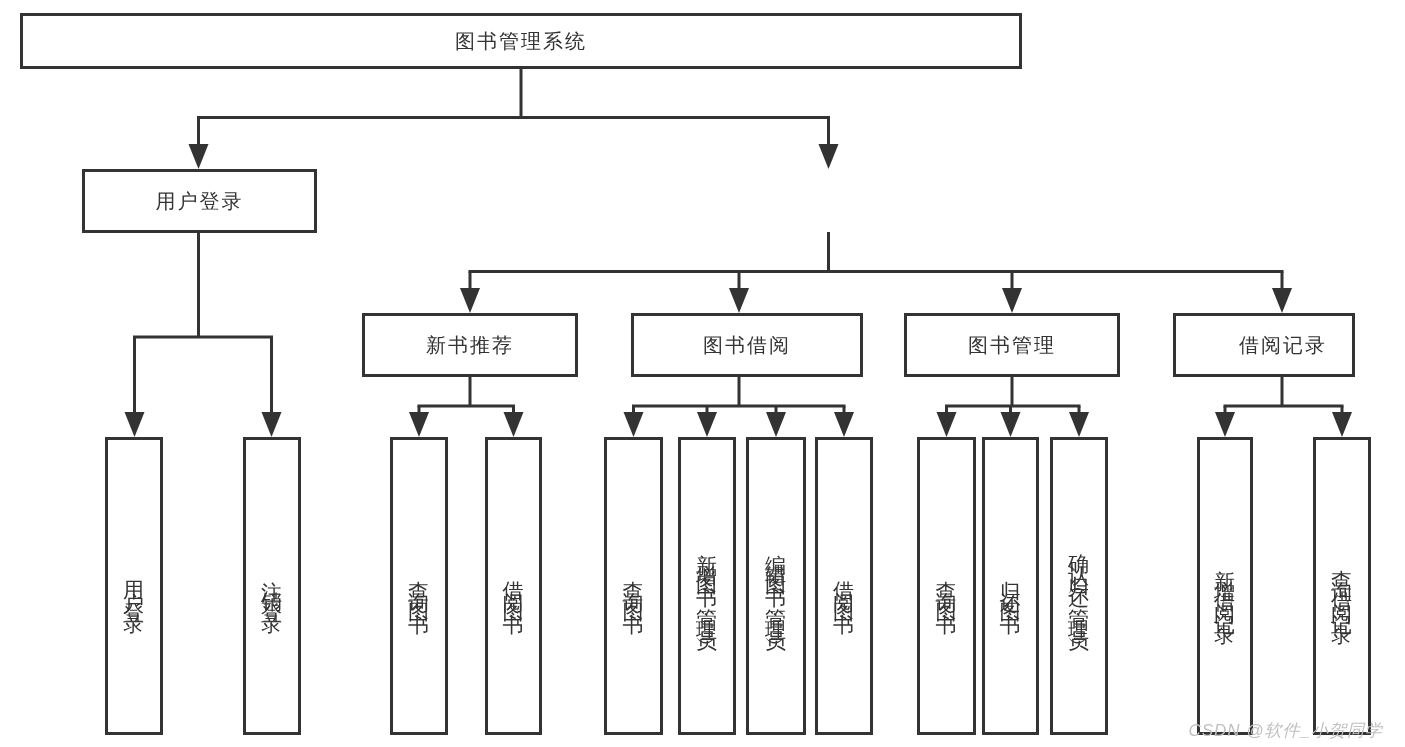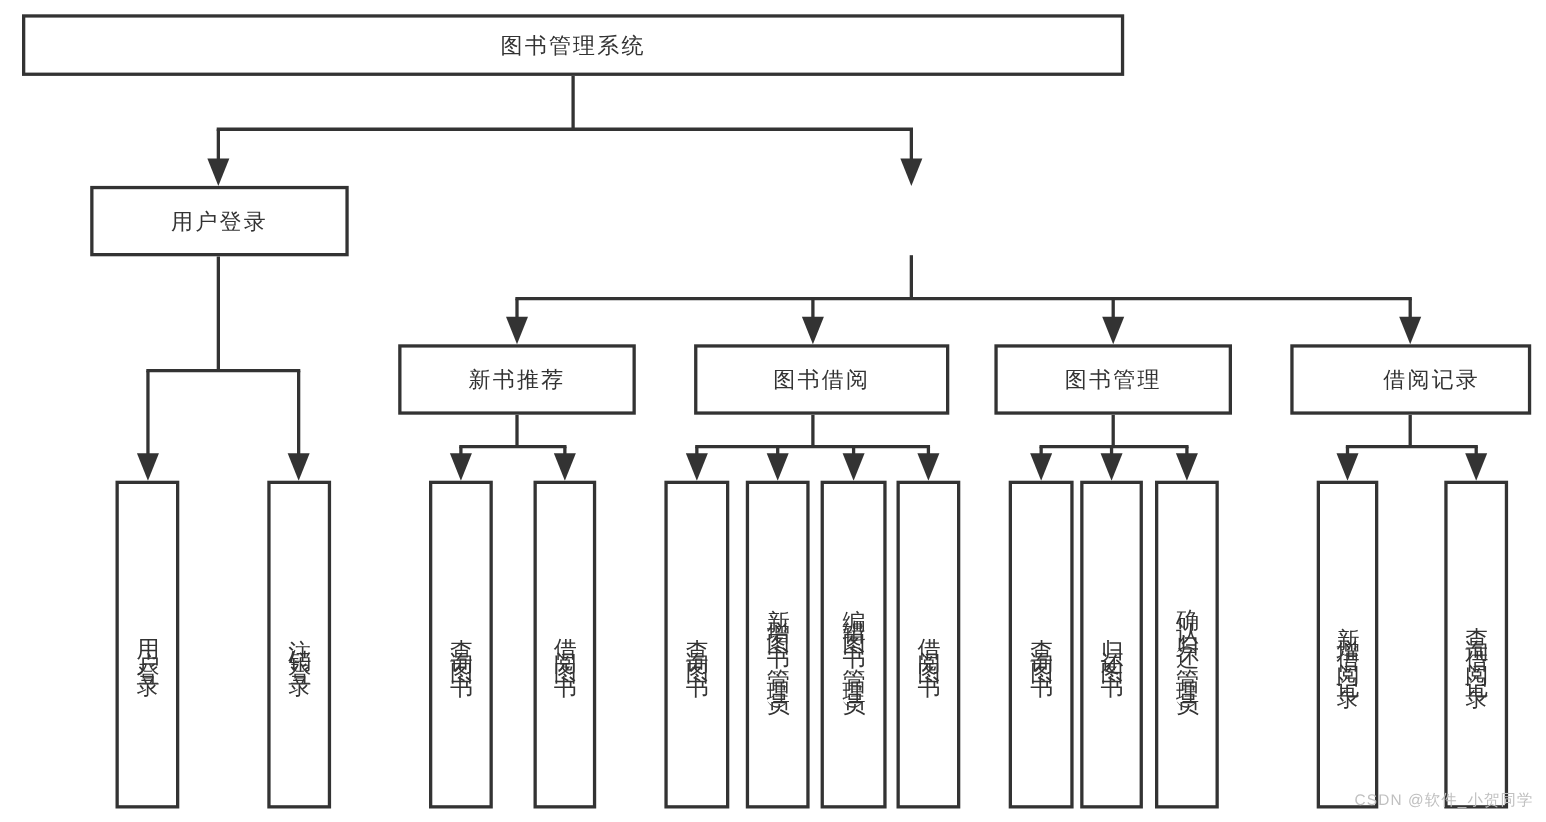--- a/index.html
+++ b/index.html
@@ -35,26 +35,27 @@
   .box.v span {
     writing-mode: vertical-rl;
     text-orientation: mixed;
     font-size: 21px;
     letter-spacing: 11px;
     line-height: 1;
     color: #333333;
   }
   .watermark {
     position: absolute;
-    right: 11px;
+    right: 22px;
     top: 719px;
-    font-size: 14px;
+    font-size: 17px;
     letter-spacing: 1px;
     color: #c0c0c0;
     white-space: nowrap;
+    font-style: italic;
   }
   path.conn { stroke: #333333; stroke-width: 3; fill: none; }
   polygon.arrow { fill: #333333; stroke: none; }
 </style>
 </head>
 <body>
 
 <div id="canvas">
 
   <svg id="connectors" viewBox="0 0 1405 747" xmlns="http://www.w3.org/2000/svg">
@@ -136,21 +137,21 @@
 
   <div class="box h" style="left:362px; top:313px; width:216px; height:64px;">
     <span>新书推荐</span>
   </div>
   <div class="box h" style="left:631px; top:313px; width:232px; height:64px;">
     <span>图书借阅</span>
   </div>
   <div class="box h" style="left:904px; top:313px; width:216px; height:64px;">
     <span>图书管理</span>
   </div>
-  <div class="box h" style="left:1173px; top:313px; width:219px; height:64px;padding-left:38px;">
+  <div class="box h" style="left:1173px; top:313px; width:182px; height:64px;padding-left:38px;">
     <span>借阅记录</span>
   </div>
 
   <div class="box v" style="left:105px; top:437px; width:58px; height:298px;">
     <span>用户登录</span>
   </div>
   <div class="box v" style="left:243px; top:437px; width:58px; height:298px;">
     <span>注销登录</span>
   </div>
 

